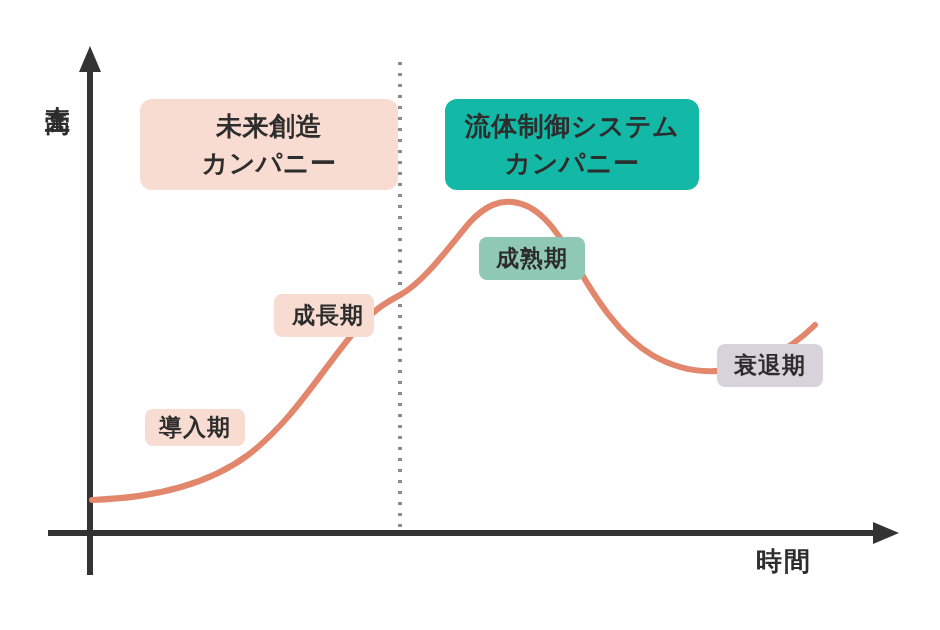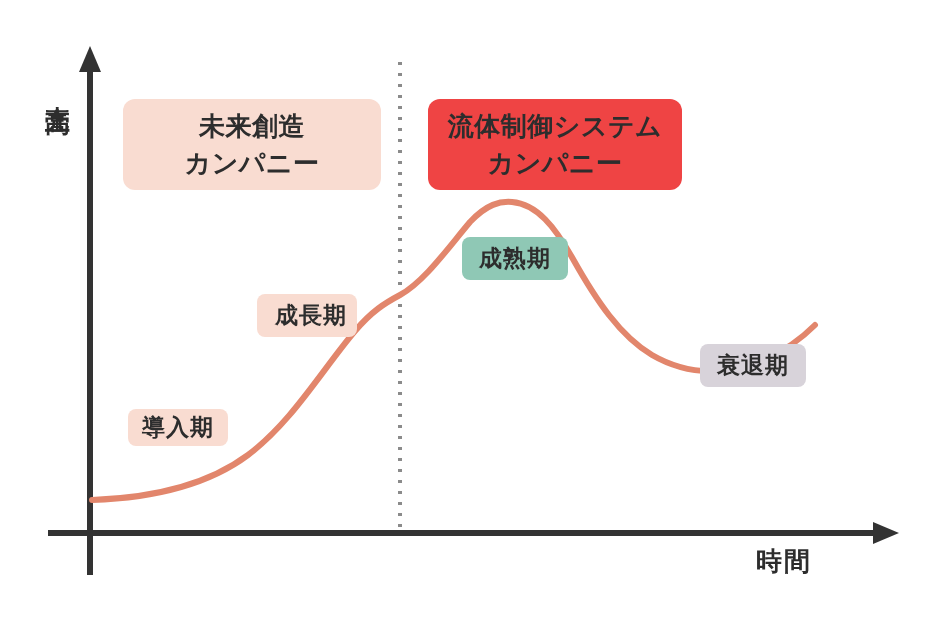--- a/index.html
+++ b/index.html
@@ -52,20 +52,21 @@
   .box {
     position: absolute;
     box-sizing: border-box;
     display: flex;
     flex-direction: column;
     align-items: center;
     justify-content: center;
     color: #2d2d2d;
     font-weight: 700;
     text-align: center;
+    margin-left: 17px;
   }
   .company-box {
     border-radius: 12px;
     font-size: 26px;
     line-height: 1.42;
     letter-spacing: 0.5px;
   }
   .stage-box {
     border-radius: 8px;
     font-size: 23px;
@@ -110,21 +111,21 @@
 
   <div class="axis-label" id="y-axis-label">売上高</div>
 
   <div class="axis-label" id="x-axis-label">時間</div>
 
   <div class="box company-box" id="company-box-left" style="background:#f9dcd1;">
     <span>未来創造</span>
     <span>カンパニー</span>
   </div>
 
-  <div class="box company-box" id="company-box-right" style="background:#ef4444;">
+  <div class="box company-box" id="company-box-right" style="background:#14b8a6;">
     <span>流体制御システム</span>
     <span>カンパニー</span>
   </div>
 
   <div class="box stage-box" id="stage-box-introduction" style="background:#f9dcd1;">
     <span>導入期</span>
   </div>
 
   <div class="box stage-box" id="stage-box-growth" style="background:#f9dcd1;">
     <span>成長期</span>

